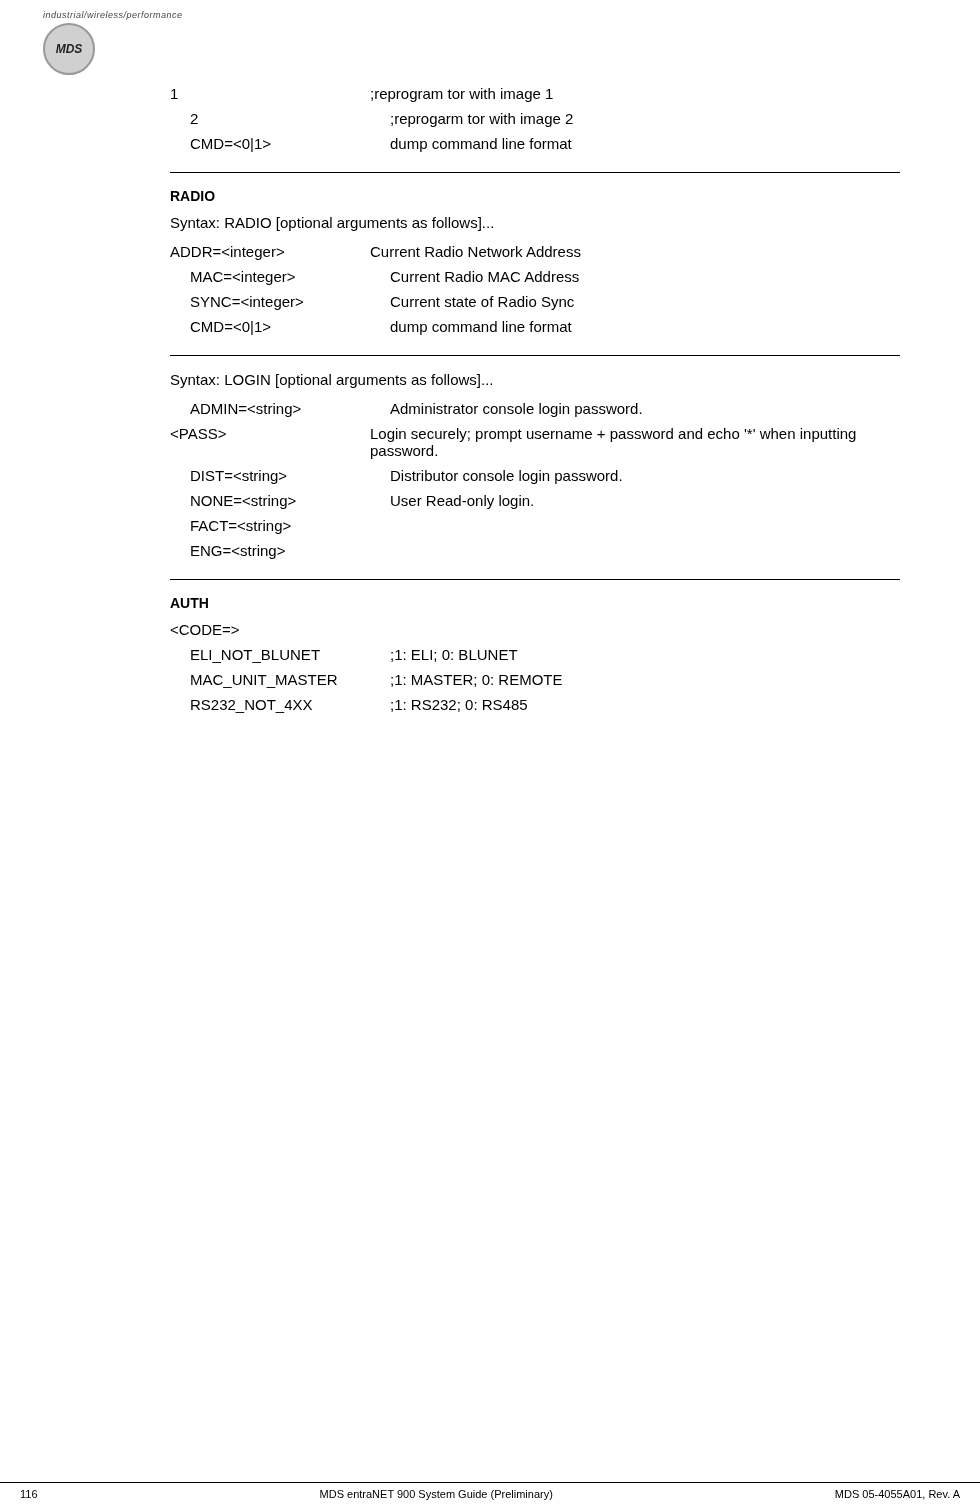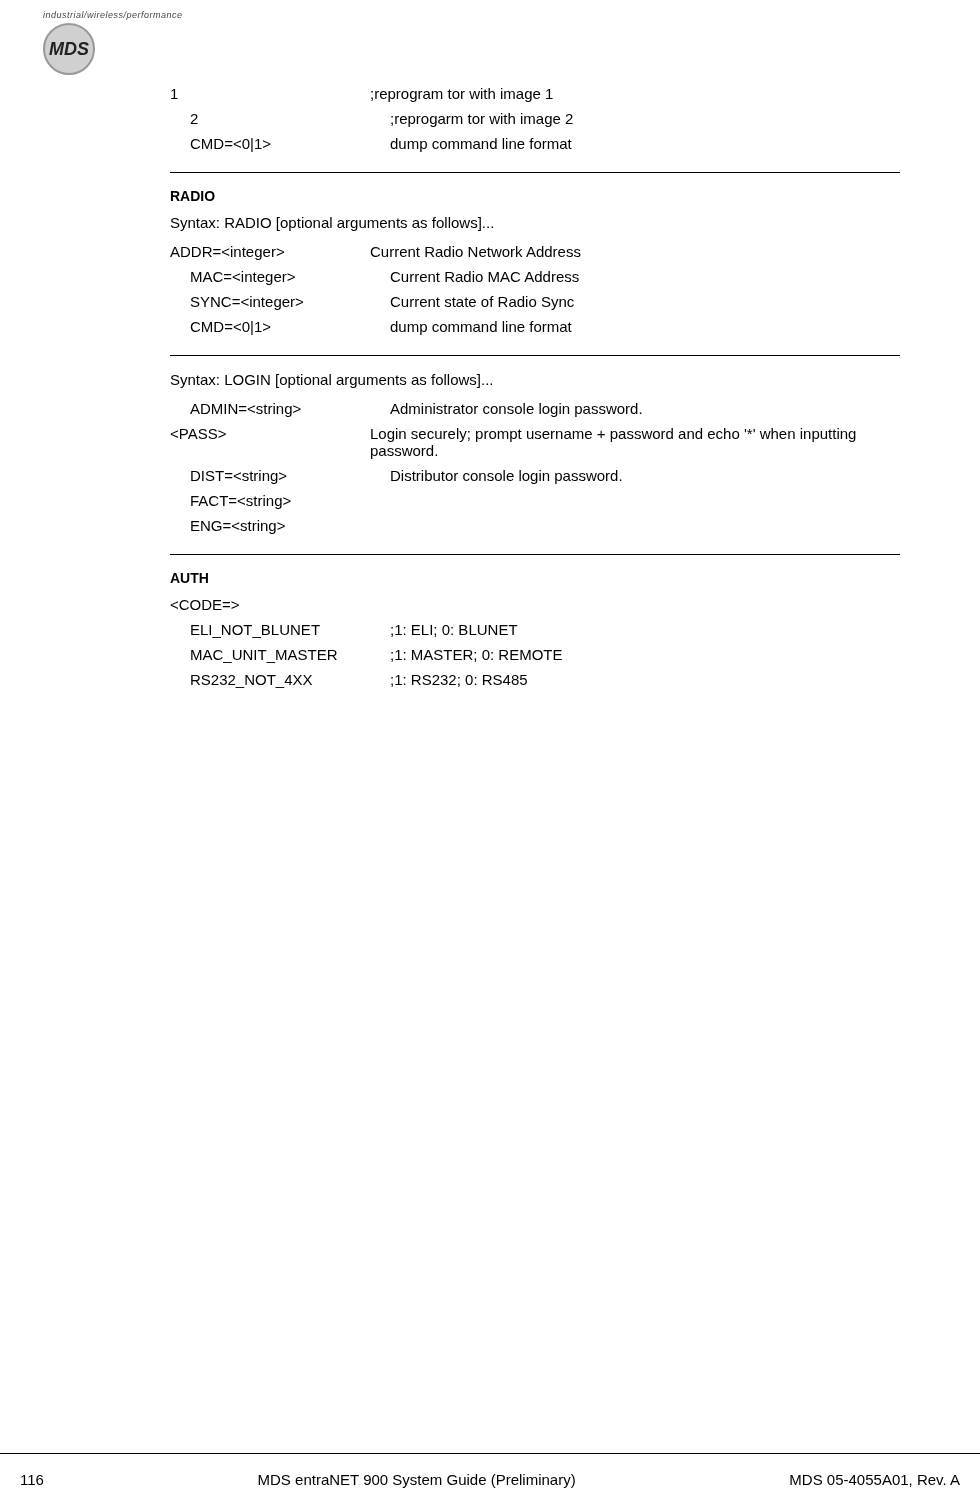--- a/index.html
+++ b/index.html
@@ -36,21 +36,21 @@
       width: 52px;
       height: 52px;
       border-radius: 50%;
       background: #d0d0d0;
       display: flex;
       align-items: center;
       justify-content: center;
       border: 2px solid #999;
     }
     .logo-text {
-      font-size: 18px;
+      font-size: 12px;
       font-weight: bold;
       color: #222;
       font-style: italic;
     }
 
     
     .content {
       padding: 10px 80px 0 170px;
     }
 
@@ -97,22 +97,22 @@
 
     
     .footer {
       position: absolute;
       bottom: 0;
       left: 0;
       right: 0;
       border-top: 1.5px solid #000;
       display: flex;
       justify-content: space-between;
-      padding: 17px 20px;
-      font-size: 15px;
+      padding: 5px 20px;
+      font-size: 11px;
       color: #000;
     }
 
     
     .top-params {
       padding-left: 0;
       margin-bottom: 20px;
     }
   </style>
 </head>
@@ -175,20 +175,24 @@
     </div>
     <div class="param-row">
       <span class="param-name">&lt;PASS&gt;</span>
       <span class="param-desc">Login securely; prompt username + password and echo '*' when inputting password.</span>
     </div>
     <div class="param-row indented">
       <span class="param-name">DIST=&lt;string&gt;</span>
       <span class="param-desc">Distributor console login password.</span>
     </div>
     <div class="param-row indented">
+      <span class="param-name">NONE=&lt;string&gt;</span>
+      <span class="param-desc">User Read-only login.</span>
+    </div>
+    <div class="param-row indented">
       <span class="param-name">FACT=&lt;string&gt;</span>
       <span class="param-desc"></span>
     </div>
     <div class="param-row indented">
       <span class="param-name">ENG=&lt;string&gt;</span>
       <span class="param-desc"></span>
     </div>
   </div>
 
   <hr class="section-divider">

